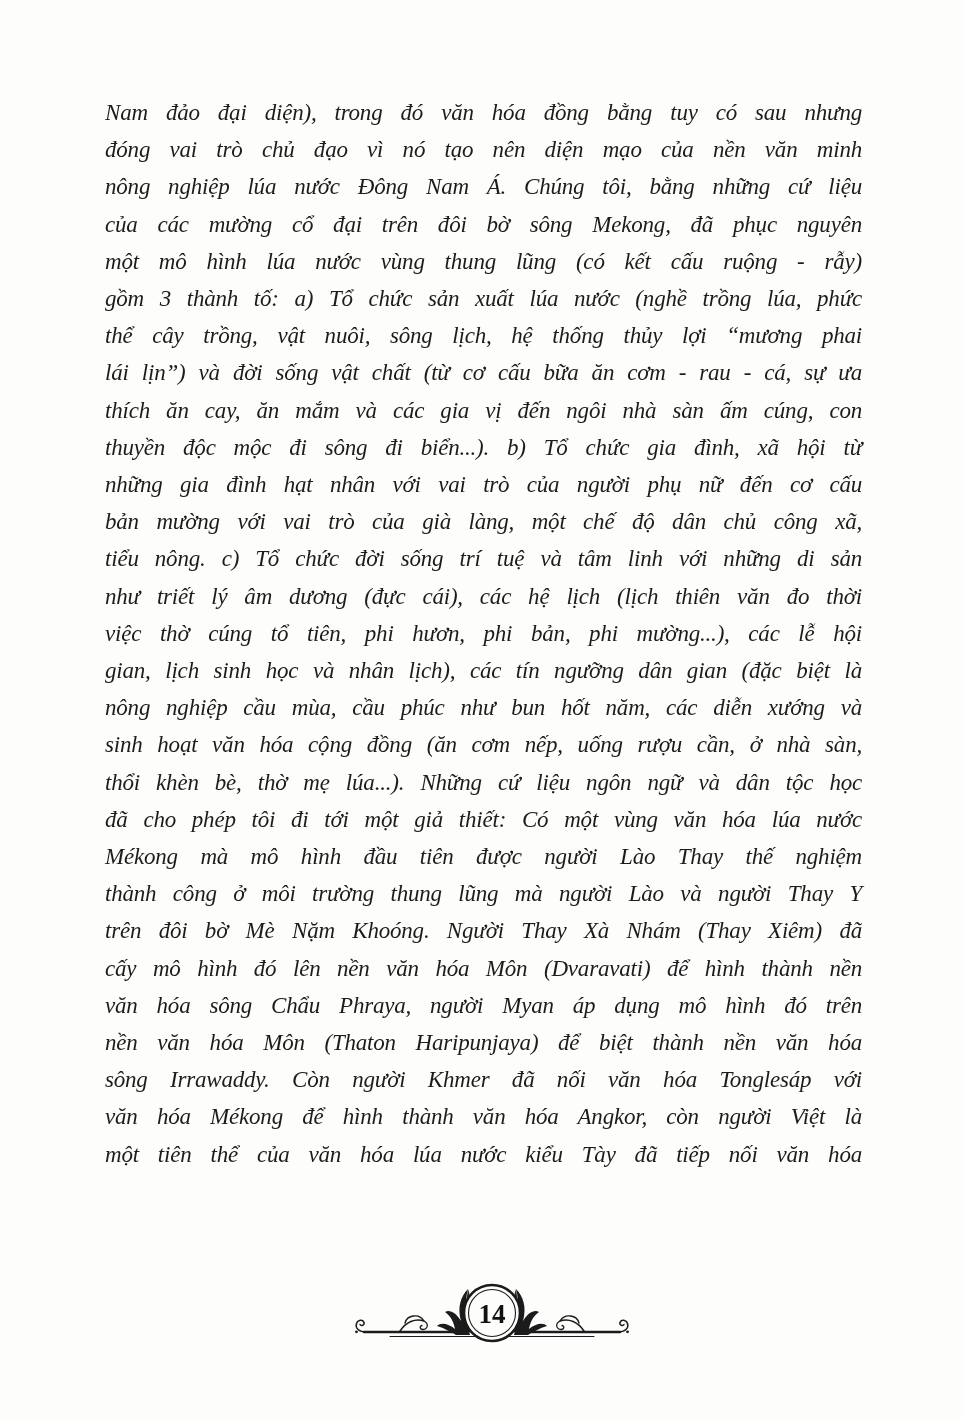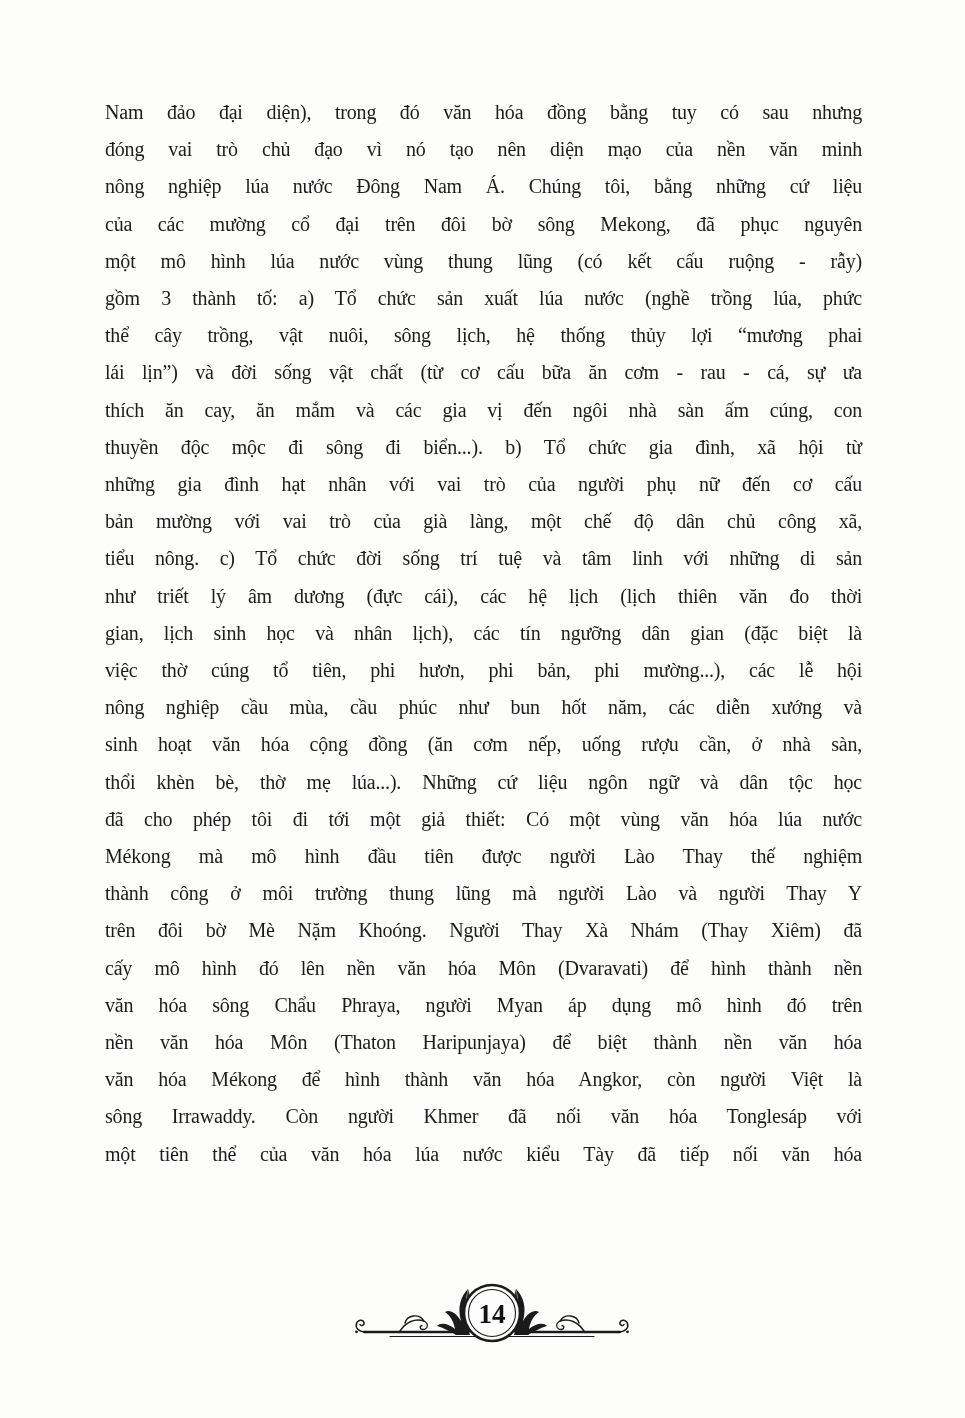--- a/index.html
+++ b/index.html
@@ -16,27 +16,28 @@
     font-family: "Liberation Serif", "DejaVu Serif", serif;
     color: #1c1c1c;
   }
   .text-block {
     position: absolute;
     left: 105px;
     top: 94px;
     width: 757px;
   }
   .text-line {
-    font-size: 20px;
+    font-size: 23px;
     line-height: 37.2px;
     letter-spacing: -0.2px;
     text-align: justify;
     text-align-last: justify;
     text-justify: inter-word;
     white-space: normal;
+    font-style: italic;
   }
   .footer-ornament {
     position: absolute;
     left: 352px;
     top: 1279px;
     width: 280px;
     height: 70px;
   }
   .footer-ornament svg { display: block; }
   .page-number-text {
@@ -57,34 +58,34 @@
     <div class="text-line">một mô hình lúa nước vùng thung lũng (có kết cấu ruộng - rẫy)</div>
     <div class="text-line">gồm 3 thành tố: a) Tổ chức sản xuất lúa nước (nghề trồng lúa, phức</div>
     <div class="text-line">thể cây trồng, vật nuôi, sông lịch, hệ thống thủy lợi “mương phai</div>
     <div class="text-line">lái lịn”) và đời sống vật chất (từ cơ cấu bữa ăn cơm - rau - cá, sự ưa</div>
     <div class="text-line">thích ăn cay, ăn mắm và các gia vị đến ngôi nhà sàn ấm cúng, con</div>
     <div class="text-line">thuyền độc mộc đi sông đi biển...). b) Tổ chức gia đình, xã hội từ</div>
     <div class="text-line">những gia đình hạt nhân với vai trò của người phụ nữ đến cơ cấu</div>
     <div class="text-line">bản mường với vai trò của già làng, một chế độ dân chủ công xã,</div>
     <div class="text-line">tiểu nông. c) Tổ chức đời sống trí tuệ và tâm linh với những di sản</div>
     <div class="text-line">như triết lý âm dương (đực cái), các hệ lịch (lịch thiên văn đo thời</div>
+    <div class="text-line">việc thờ cúng tổ tiên, phi hươn, phi bản, phi mường...), các lễ hội</div>
     <div class="text-line">gian, lịch sinh học và nhân lịch), các tín ngưỡng dân gian (đặc biệt là</div>
-    <div class="text-line">việc thờ cúng tổ tiên, phi hươn, phi bản, phi mường...), các lễ hội</div>
     <div class="text-line">nông nghiệp cầu mùa, cầu phúc như bun hốt năm, các diễn xướng và</div>
     <div class="text-line">sinh hoạt văn hóa cộng đồng (ăn cơm nếp, uống rượu cần, ở nhà sàn,</div>
     <div class="text-line">thổi khèn bè, thờ mẹ lúa...). Những cứ liệu ngôn ngữ và dân tộc học</div>
     <div class="text-line">đã cho phép tôi đi tới một giả thiết: Có một vùng văn hóa lúa nước</div>
     <div class="text-line">Mékong mà mô hình đầu tiên được người Lào Thay thế nghiệm</div>
     <div class="text-line">thành công ở môi trường thung lũng mà người Lào và người Thay Y</div>
     <div class="text-line">trên đôi bờ Mè Nặm Khoóng. Người Thay Xà Nhám (Thay Xiêm) đã</div>
     <div class="text-line">cấy mô hình đó lên nền văn hóa Môn (Dvaravati) để hình thành nền</div>
     <div class="text-line">văn hóa sông Chẩu Phraya, người Myan áp dụng mô hình đó trên</div>
     <div class="text-line">nền văn hóa Môn (Thaton Haripunjaya) để biệt thành nền văn hóa</div>
+    <div class="text-line">sông Irrawaddy. Còn người Khmer đã nối văn hóa Tonglesáp với</div>
     <div class="text-line">văn hóa Mékong để hình thành văn hóa Angkor, còn người Việt là</div>
-    <div class="text-line">sông Irrawaddy. Còn người Khmer đã nối văn hóa Tonglesáp với</div>
     <div class="text-line">một tiên thể của văn hóa lúa nước kiểu Tày đã tiếp nối văn hóa</div>
   </div>
 
   <div class="footer-ornament">
     <svg width="280" height="70" viewBox="0 0 280 70" xmlns="http://www.w3.org/2000/svg">
       <g stroke="#1b1b1b" fill="none" stroke-linecap="round">
 
         <path d="M12,53 H110 C122,53 130,48 136,44" stroke-width="2.4"></path>
         <path d="M268,53 H170 C158,53 150,48 144,44" stroke-width="2.4"></path>
 

